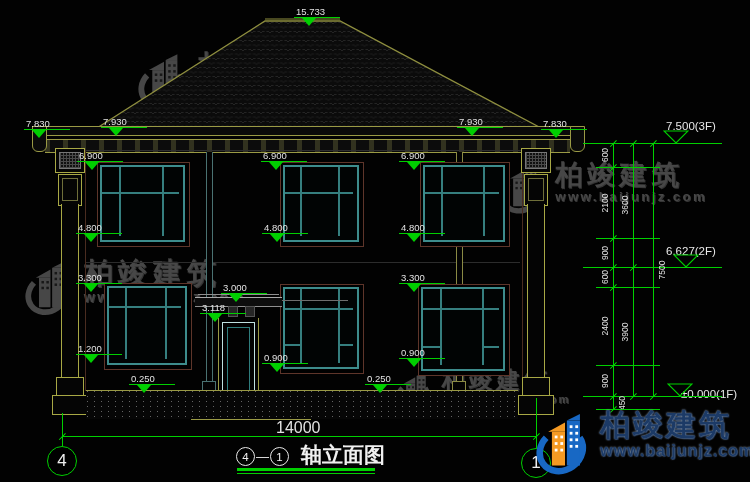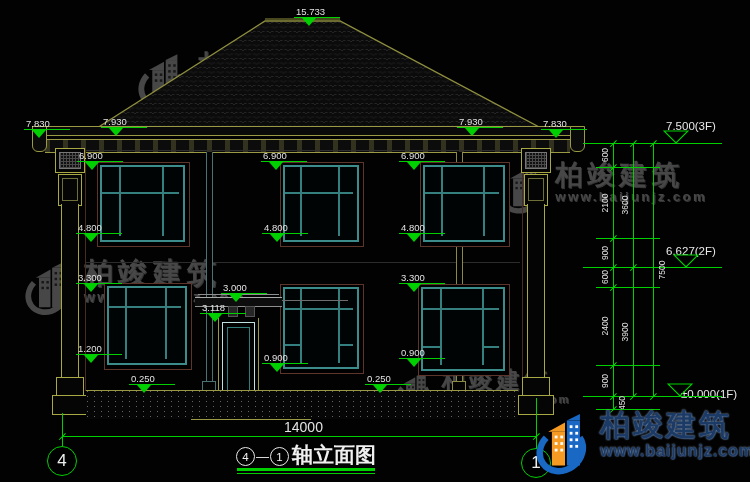--- a/index.html
+++ b/index.html
@@ -58,21 +58,21 @@
   .chain-num{position:absolute;color:#e2e2e2;font-size:8.5px;white-space:nowrap;
     transform:translate(-50%,-50%) rotate(-90deg);}
   .rmk-text{position:absolute;color:#e8e8e8;font-size:11.5px;white-space:nowrap;}
   
   .axis-bubble{position:absolute;width:28px;height:28px;border:1.6px solid #00cf00;border-radius:50%;
     color:#eee;font-size:17px;display:flex;align-items:center;justify-content:center;background:#000;}
   #titleblock{position:absolute;left:236px;top:441px;color:#f0f0f0;display:flex;align-items:center;}
   .title-circ{width:17px;height:17px;border:1.3px solid #e8e8e8;border-radius:50%;font-size:11.5px;
     display:flex;align-items:center;justify-content:center;margin-top:3px;}
   .title-dash{font-size:13px;margin:3px 1px 0 1px;}
-  #title-name{font-size:21px;font-weight:bold;letter-spacing:0px;margin-left:3px;}
+  #title-name{font-size:21px;font-weight:bold;letter-spacing:0px;margin-left:12px;}
   .title-underline{position:absolute;background:#00cf00;}
   
   .wm{position:absolute;display:flex;align-items:flex-start;opacity:0.92;transform-origin:top left;}
   .wm-texts{margin-left:8px;}
   .wm-name{color:#4d4d4d;font-weight:bold;font-size:30px;letter-spacing:5px;line-height:1.05;white-space:nowrap;
     text-shadow:1px 1px 0 #3a3a3a;}
   .wm-url{color:#4d4d4d;font-weight:bold;font-size:14.5px;letter-spacing:2.5px;white-space:nowrap;
     text-shadow:1px 1px 0 #3a3a3a;}
   #logo{position:absolute;left:536px;top:408px;display:flex;align-items:flex-start;}
   #logo-texts{margin-left:6px;}
@@ -435,21 +435,21 @@
       <div class="gline" style="left: 596px; top: 409px; width: 64px; height: 1px;"></div>
       <div class="gline" style="left: 62px; top: 436px; width: 474px; height: 1px;"></div>
       <div class="slash" style="left: 58px; top: 436px;"></div>
       <div class="slash" style="left: 532px; top: 436px;"></div>
       <div class="gline" style="left: 62px; top: 413px; width: 1px; height: 33px;"></div>
       <div class="gline" style="left: 536px; top: 398px; width: 1px; height: 50px;"></div>
       <div class="axis-bubble" style="left: 47px; top: 446px;">4</div>
       <div class="axis-bubble" style="left: 521px; top: 448px;">1</div>
     </div>
 
-  <div class="dimtext" style="left:284px;top:419px;font-size:14px;">14000</div>
+  <div class="dimtext" style="left:276px;top:419px;font-size:16px;">14000</div>
 
   <div id="titleblock">
     <span class="title-circ">4</span>
     <span class="title-dash">—</span>
     <span class="title-circ">1</span>
     <span id="title-name">轴立面图</span>
   </div>
   <div class="title-underline" style="left:237px;top:468px;width:138px;height:3px;"></div>
   <div class="title-underline" style="left:237px;top:473px;width:138px;height:1px;"></div>
 

